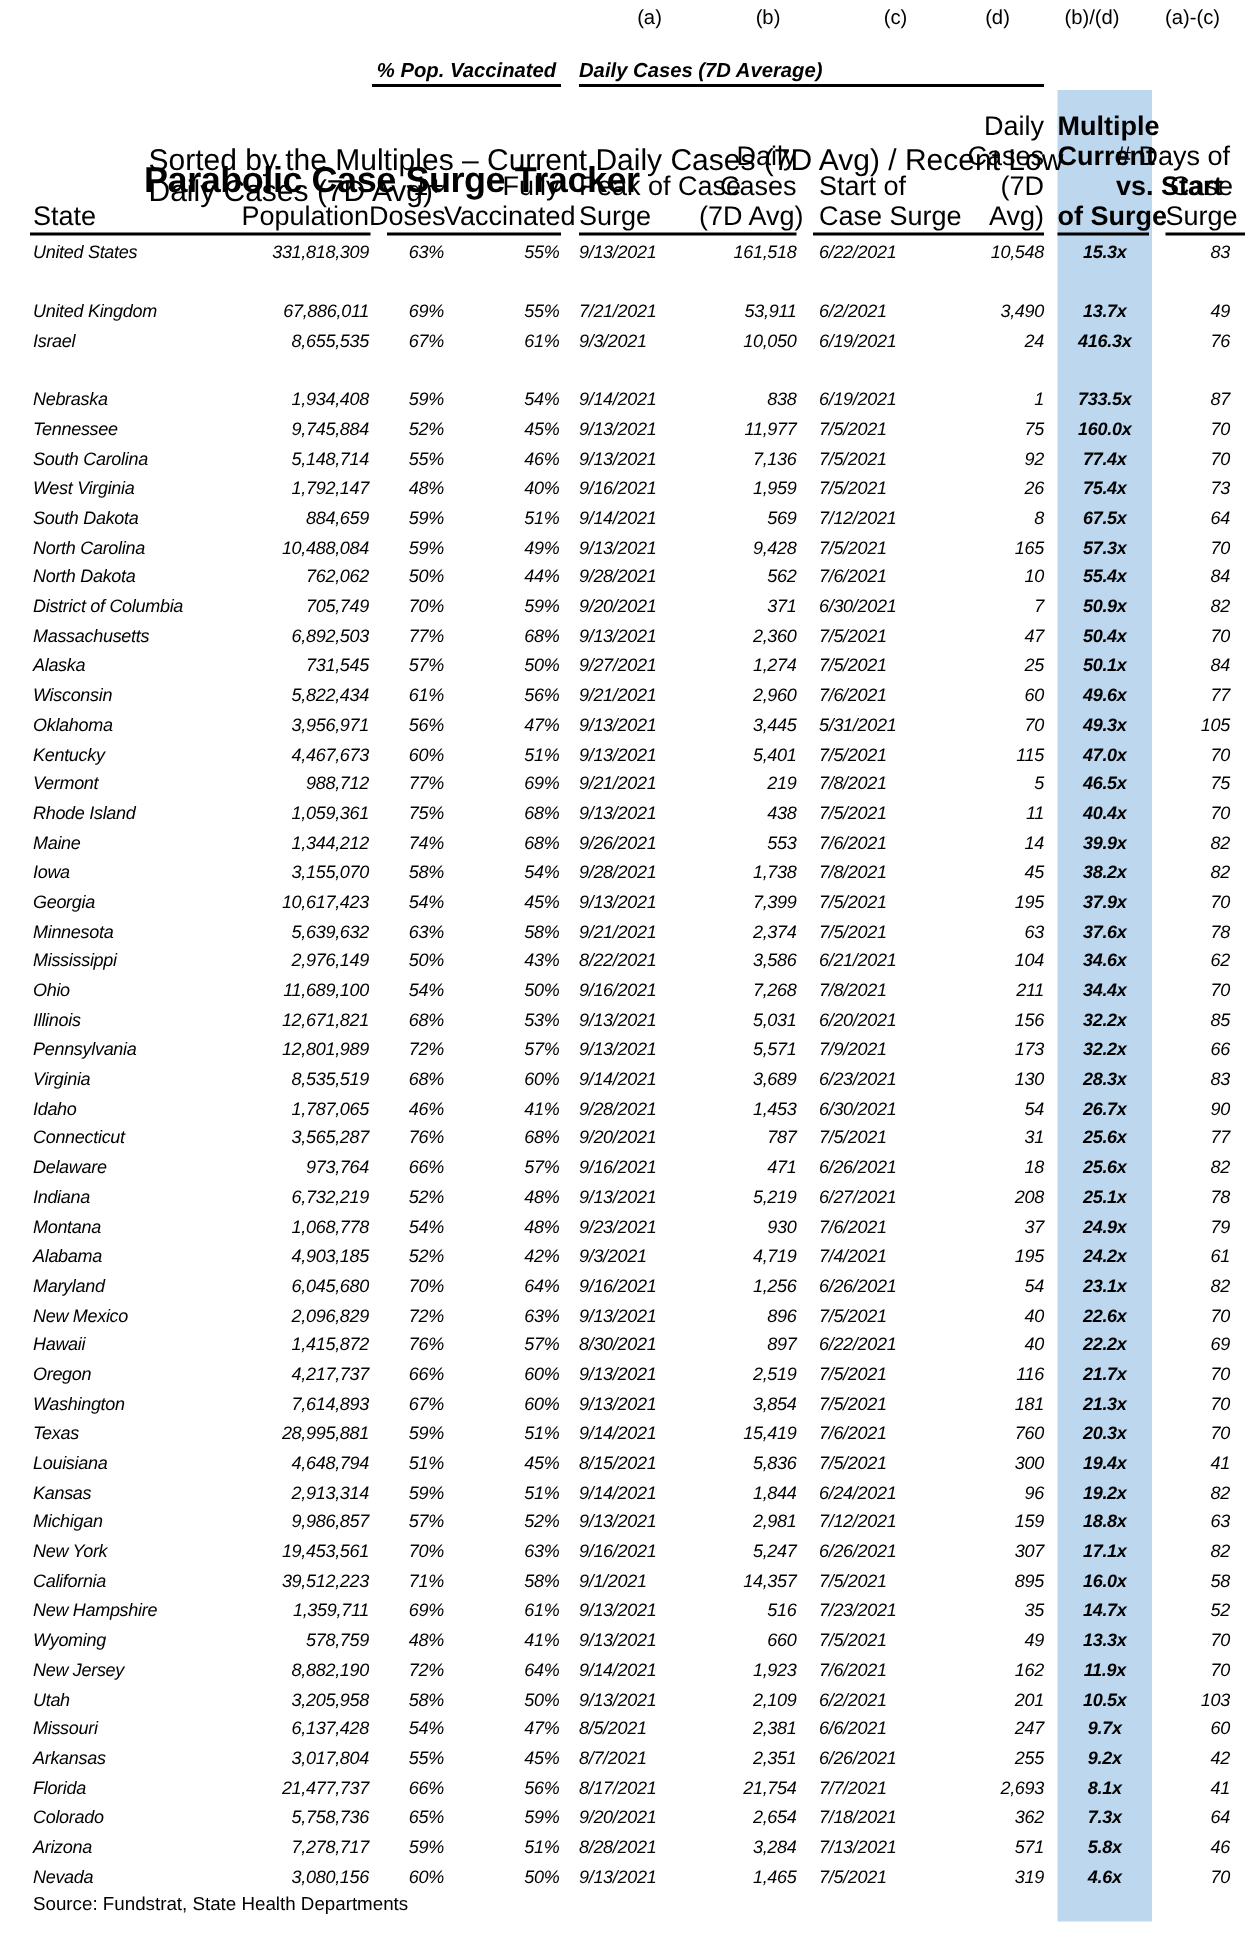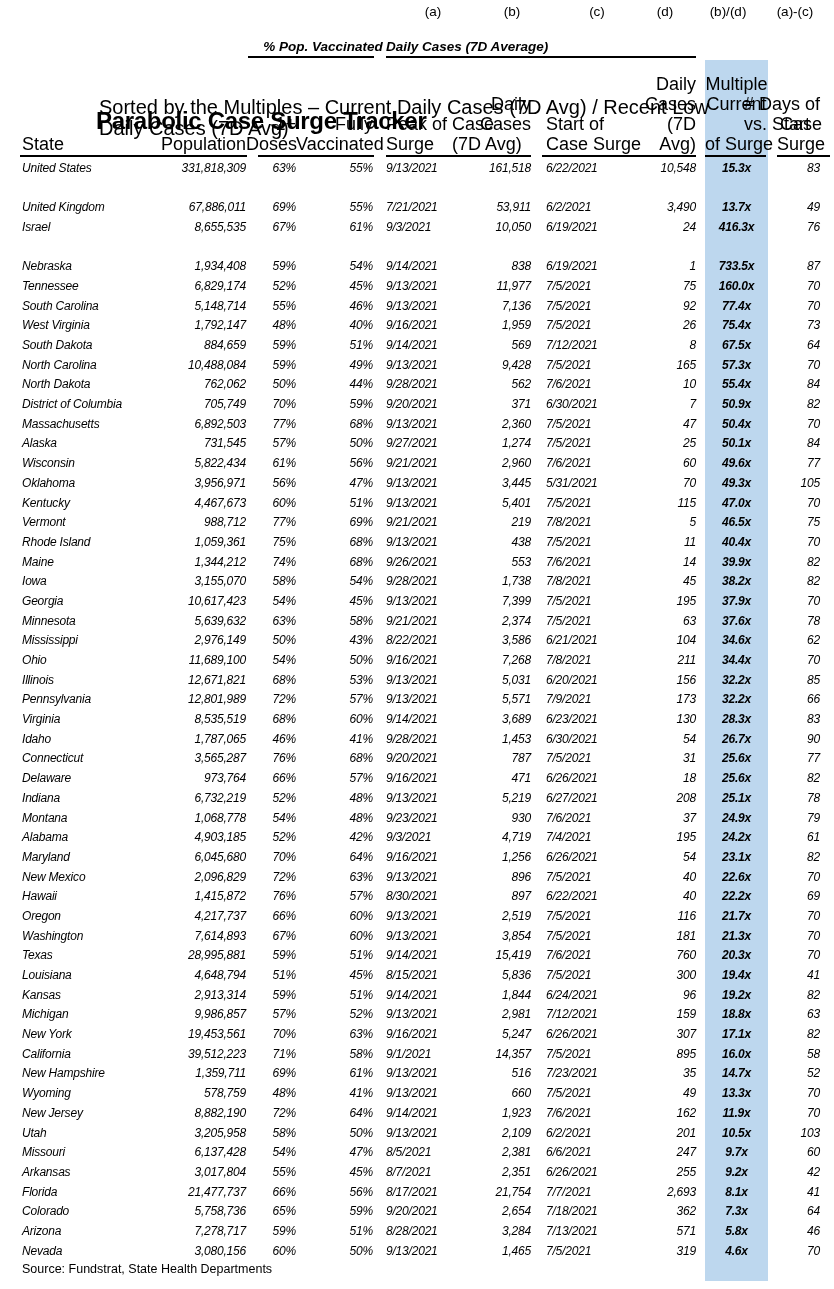--- a/index.html
+++ b/index.html
@@ -11,21 +11,21 @@
   .letter{top:4px;width:80px;text-align:center;font-size:13.5px;}
   .grouphdr{top:39px;font-size:13.5px;font-weight:bold;font-style:italic;}
   .rule{background:#000;height:2px;}
   .hrule{top:155px;}
   .title{left:96px;top:59px;font-size:24px;font-weight:bold;letter-spacing:-0.3px;white-space:nowrap;margin-top:48px;}
   .sub{font-size:20px;white-space:nowrap;}
   .colhdr{font-size:18px;line-height:16px;white-space:nowrap;}
   .r1{top:76px;}.r2{top:96px;}.r3{top:116px;}.r4{top:136px;}
   .ra{text-align:right;}
   .rc{text-align:center;}
-  .bold{font-weight:normal;text-align:center;}
+  .bold{font-weight:bold;text-align:center;}
   #highlight-col{left:705px;top:60px;width:63px;height:1221px;}
   #rows{position:absolute;left:20px;top:158px;width:814px;}
   .trow{
     display:grid;
     grid-template-columns:138px 88px 50px 77px 13px 80px 65px 15px 80px 70px 9px 63px 66px;
     height:19.7px;align-items:center;font-size:12px;letter-spacing:-0.2px;font-style:italic;
   }
   .c-state{text-align:left;padding-left:2px;white-space:nowrap;}
   .c-right{text-align:right;}
   .c-date{text-align:left;}
@@ -40,21 +40,21 @@
 
   <div id="highlight-col" class="abs" style="background: rgb(189, 215, 238);"></div>
 
   <div class="abs letter" style="left:393px">(a)</div>
   <div class="abs letter" style="left:472px">(b)</div>
   <div class="abs letter" style="left:557px">(c)</div>
   <div class="abs letter" style="left:625px">(d)</div>
   <div class="abs letter" style="left:688px">(b)/(d)</div>
   <div class="abs letter" style="left:755px">(a)-(c)</div>
 
-  <div class="abs grouphdr rc" style="left:260px;width:126px">% Pop. Vaccinated</div>
+  <div class="abs grouphdr rc" style="left:248px;width:126px">% Pop. Vaccinated</div>
   <div class="abs grouphdr" style="left:386px">Daily Cases (7D Average)</div>
   <div class="abs rule" style="left:248px;top:56px;width:126px"></div>
   <div class="abs rule" style="left:386px;top:56px;width:310px"></div>
 
   <div class="abs title">Parabolic Case Surge Tracker</div>
   <div class="abs sub" style="left:99px;top:96px">Sorted by the Multiples – Current Daily Cases (7D Avg) / Recent Low</div>
   <div class="abs sub" style="left:99px;top:117px">Daily Cases (7D Avg)</div>
 
   <div class="abs colhdr r4" style="left:22px">State</div>
   <div class="abs colhdr r4 ra" style="left:158px;width:88px">Population</div>
@@ -63,21 +63,21 @@
   <div class="abs colhdr r4 ra" style="left:246px;width:50px">Doses</div>
 
   <div class="abs colhdr r3 ra" style="left:296px;width:77px">Fully</div>
   <div class="abs colhdr r4 ra" style="left:296px;width:77px">Vaccinated</div>
 
   <div class="abs colhdr r3" style="left:386px">Peak of Case</div>
   <div class="abs colhdr r4" style="left:386px">Surge</div>
 
   <div class="abs colhdr r2 ra" style="left:466px;width:65px">Daily</div>
   <div class="abs colhdr r3 ra" style="left:466px;width:65px">Cases</div>
-  <div class="abs colhdr r4 ra" style="left:452px;width:65px">(7D Avg)</div>
+  <div class="abs colhdr r4 ra" style="left:466px;width:65px">(7D Avg)</div>
 
   <div class="abs colhdr r3" style="left:546px">Start of</div>
   <div class="abs colhdr r4" style="left:546px">Case Surge</div>
 
   <div class="abs colhdr r1 ra" style="left:626px;width:70px">Daily</div>
   <div class="abs colhdr r2 ra" style="left:626px;width:70px">Cases</div>
   <div class="abs colhdr r3 ra" style="left:626px;width:70px">(7D</div>
   <div class="abs colhdr r4 ra" style="left:626px;width:70px">Avg)</div>
 
   <div class="abs colhdr r1 rc bold" style="left:705px;width:63px">Multiple</div>
@@ -182,21 +182,21 @@
         <div class="c-right">838</div>
         <div></div>
         <div class="c-date">6/19/2021</div>
         <div class="c-right">1</div>
         <div></div>
         <div class="c-mult">733.5x</div>
         <div class="c-days">87</div>
       </div>
       <div class="trow">
         <div class="c-state">Tennessee</div>
-        <div class="c-right">6,829,174</div>
+        <div class="c-right">9,745,884</div>
         <div class="c-right">52%</div>
         <div class="c-right">45%</div>
         <div></div>
         <div class="c-date">9/13/2021</div>
         <div class="c-right">11,977</div>
         <div></div>
         <div class="c-date">7/5/2021</div>
         <div class="c-right">75</div>
         <div></div>
         <div class="c-mult">160.0x</div>

